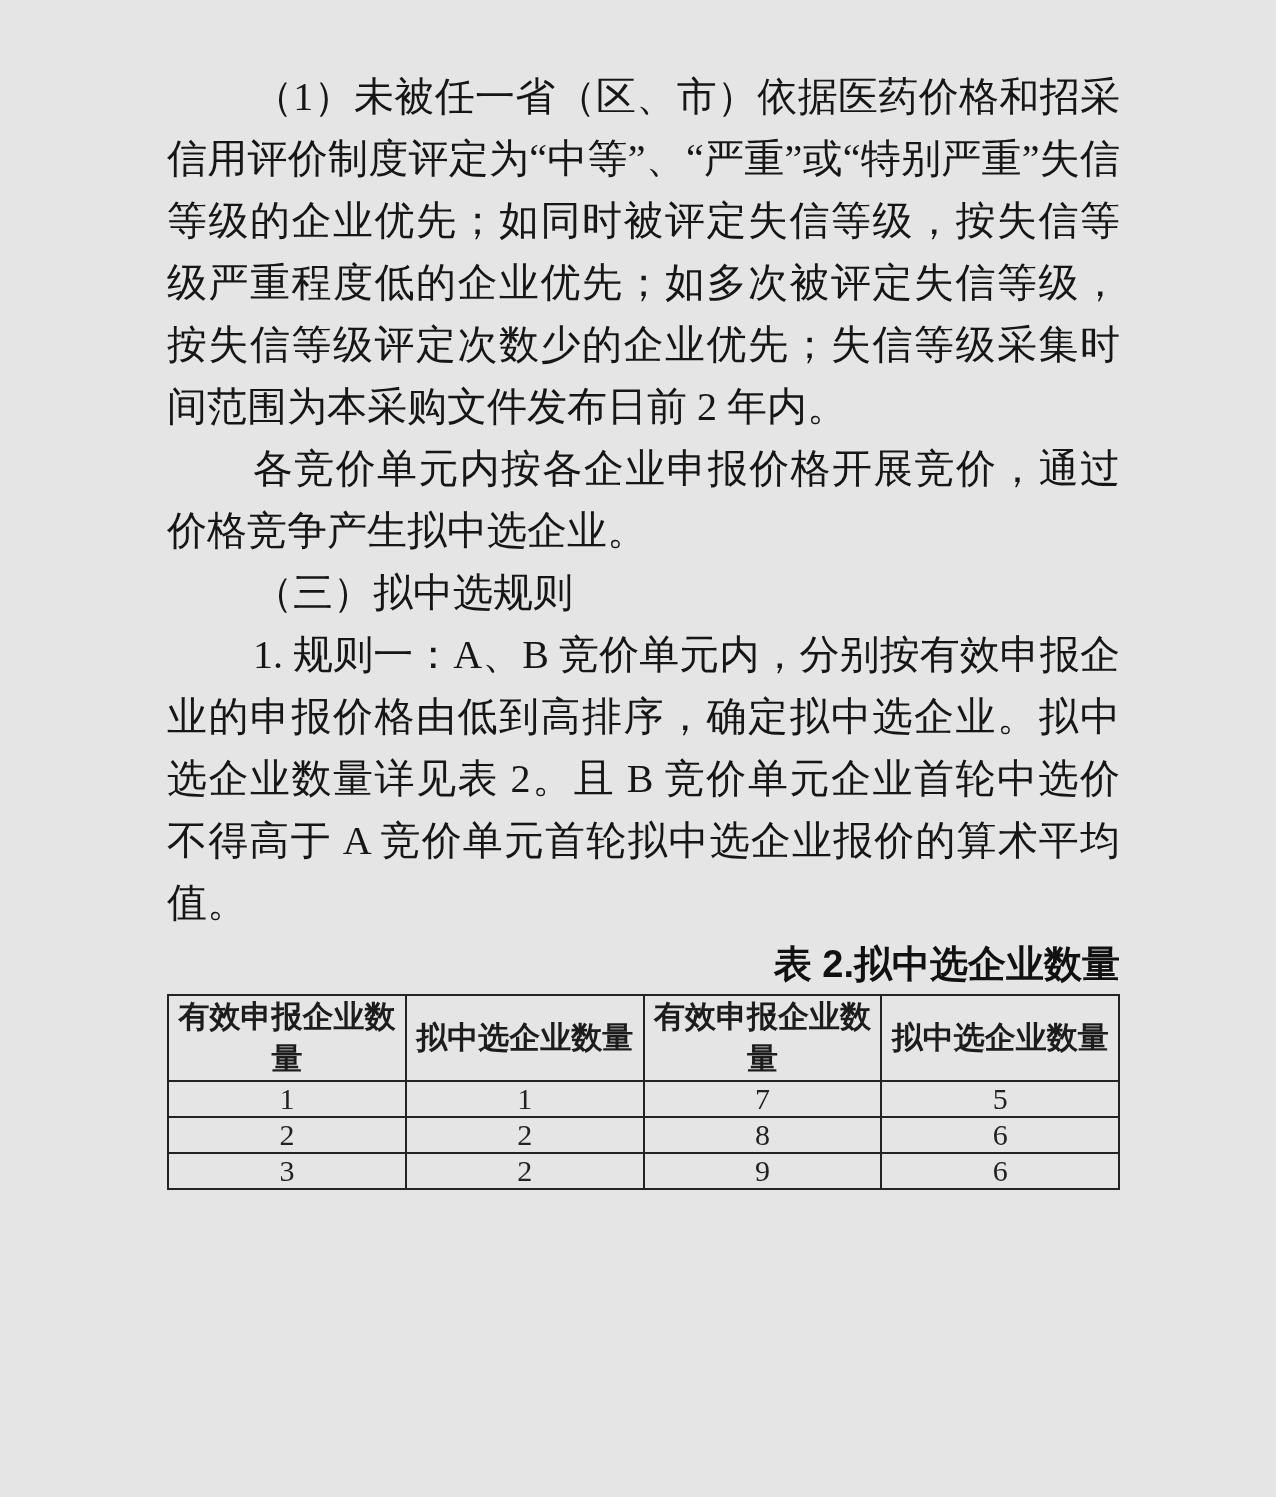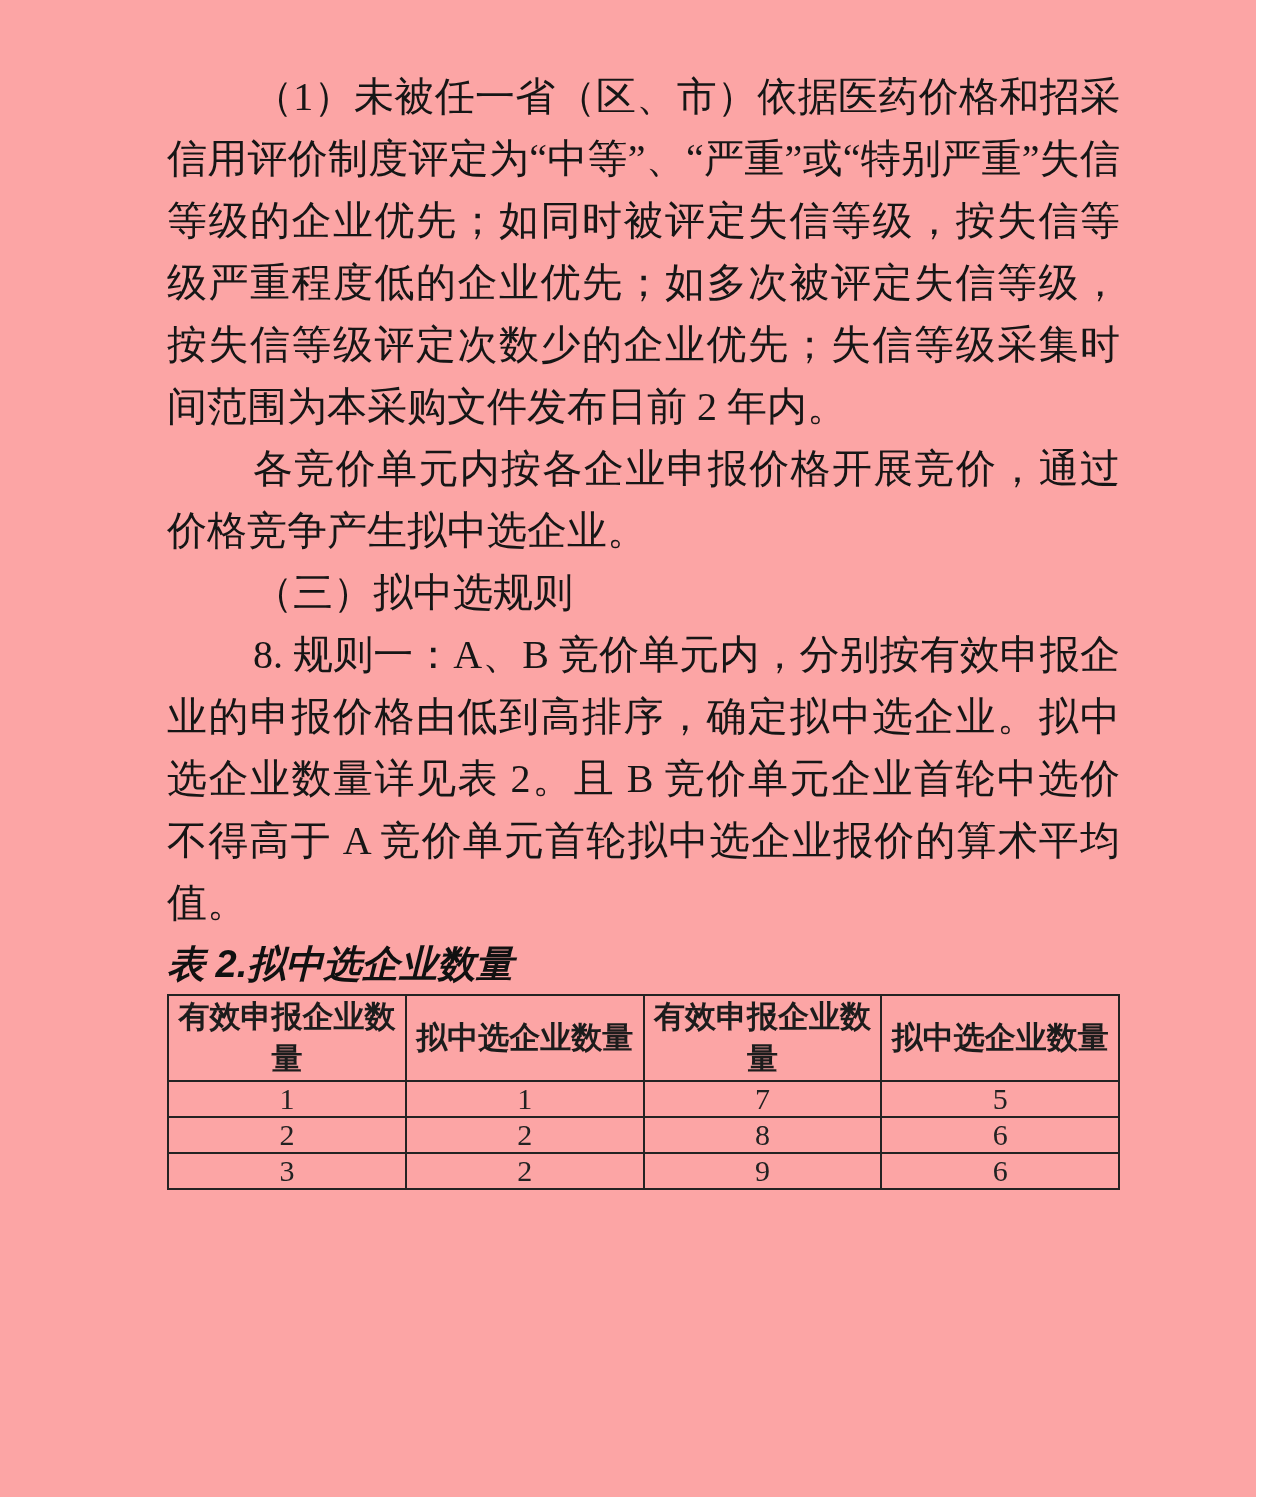--- a/index.html
+++ b/index.html
@@ -4,24 +4,25 @@
 <style>
   html, body {
     margin: 0;
     padding: 0;
     background: #ffffff;
   }
   .page {
     position: relative;
     width: 1256px;
     height: 1497px;
-    background: #fca5a5;
+    background: #e5e5e5;
     overflow: hidden;
     font-family: "Liberation Serif", serif;
     color: #161616;
+    padding-left: 20px;
   }
   .content {
     position: absolute;
     left: 167px;
     top: 66px;
     width: 953px;
   }
   p.body-para {
     margin: 0;
     font-size: 40px;
@@ -30,23 +31,22 @@
     text-justify: inter-character;
     text-indent: 86px;
     word-break: break-all;
   }
   .table-title {
     margin: 8px 0 8px 0;
     font-family: "Liberation Sans", sans-serif;
     font-weight: bold;
     font-size: 38px;
     line-height: 44px;
-    text-align: left;
+    text-align: right;
     color: #111111;
-    font-style: italic;
   }
   table.sel-table {
     width: 953px;
     border-collapse: collapse;
     table-layout: fixed;
   }
   table.sel-table th {
     height: 53px;
     font-family: "Liberation Sans", sans-serif;
     font-weight: bold;
@@ -68,21 +68,21 @@
 </style>
 </head>
 <body>
 
 <div class="page">
   <div class="content">
 
     <p class="body-para">（1）未被任一省（区、市）依据医药价格和招采信用评价制度评定为“中等”、“严重”或“特别严重”失信等级的企业优先；如同时被评定失信等级，按失信等级严重程度低的企业优先；如多次被评定失信等级，按失信等级评定次数少的企业优先；失信等级采集时间范围为本采购文件发布日前 2 年内。</p>
     <p class="body-para">各竞价单元内按各企业申报价格开展竞价，通过价格竞争产生拟中选企业。</p>
     <p class="body-para">（三）拟中选规则</p>
-    <p class="body-para">8. 规则一：A、B 竞价单元内，分别按有效申报企业的申报价格由低到高排序，确定拟中选企业。拟中选企业数量详见表 2。且 B 竞价单元企业首轮中选价不得高于 A 竞价单元首轮拟中选企业报价的算术平均值。</p>
+    <p class="body-para">1. 规则一：A、B 竞价单元内，分别按有效申报企业的申报价格由低到高排序，确定拟中选企业。拟中选企业数量详见表 2。且 B 竞价单元企业首轮中选价不得高于 A 竞价单元首轮拟中选企业报价的算术平均值。</p>
 
     <div class="table-title">表 2.拟中选企业数量</div>
 
     <table class="sel-table">
       <thead>
         <tr>
           <th>有效申报企业数量</th>
           <th>拟中选企业数量</th>
           <th>有效申报企业数量</th>
           <th>拟中选企业数量</th>

